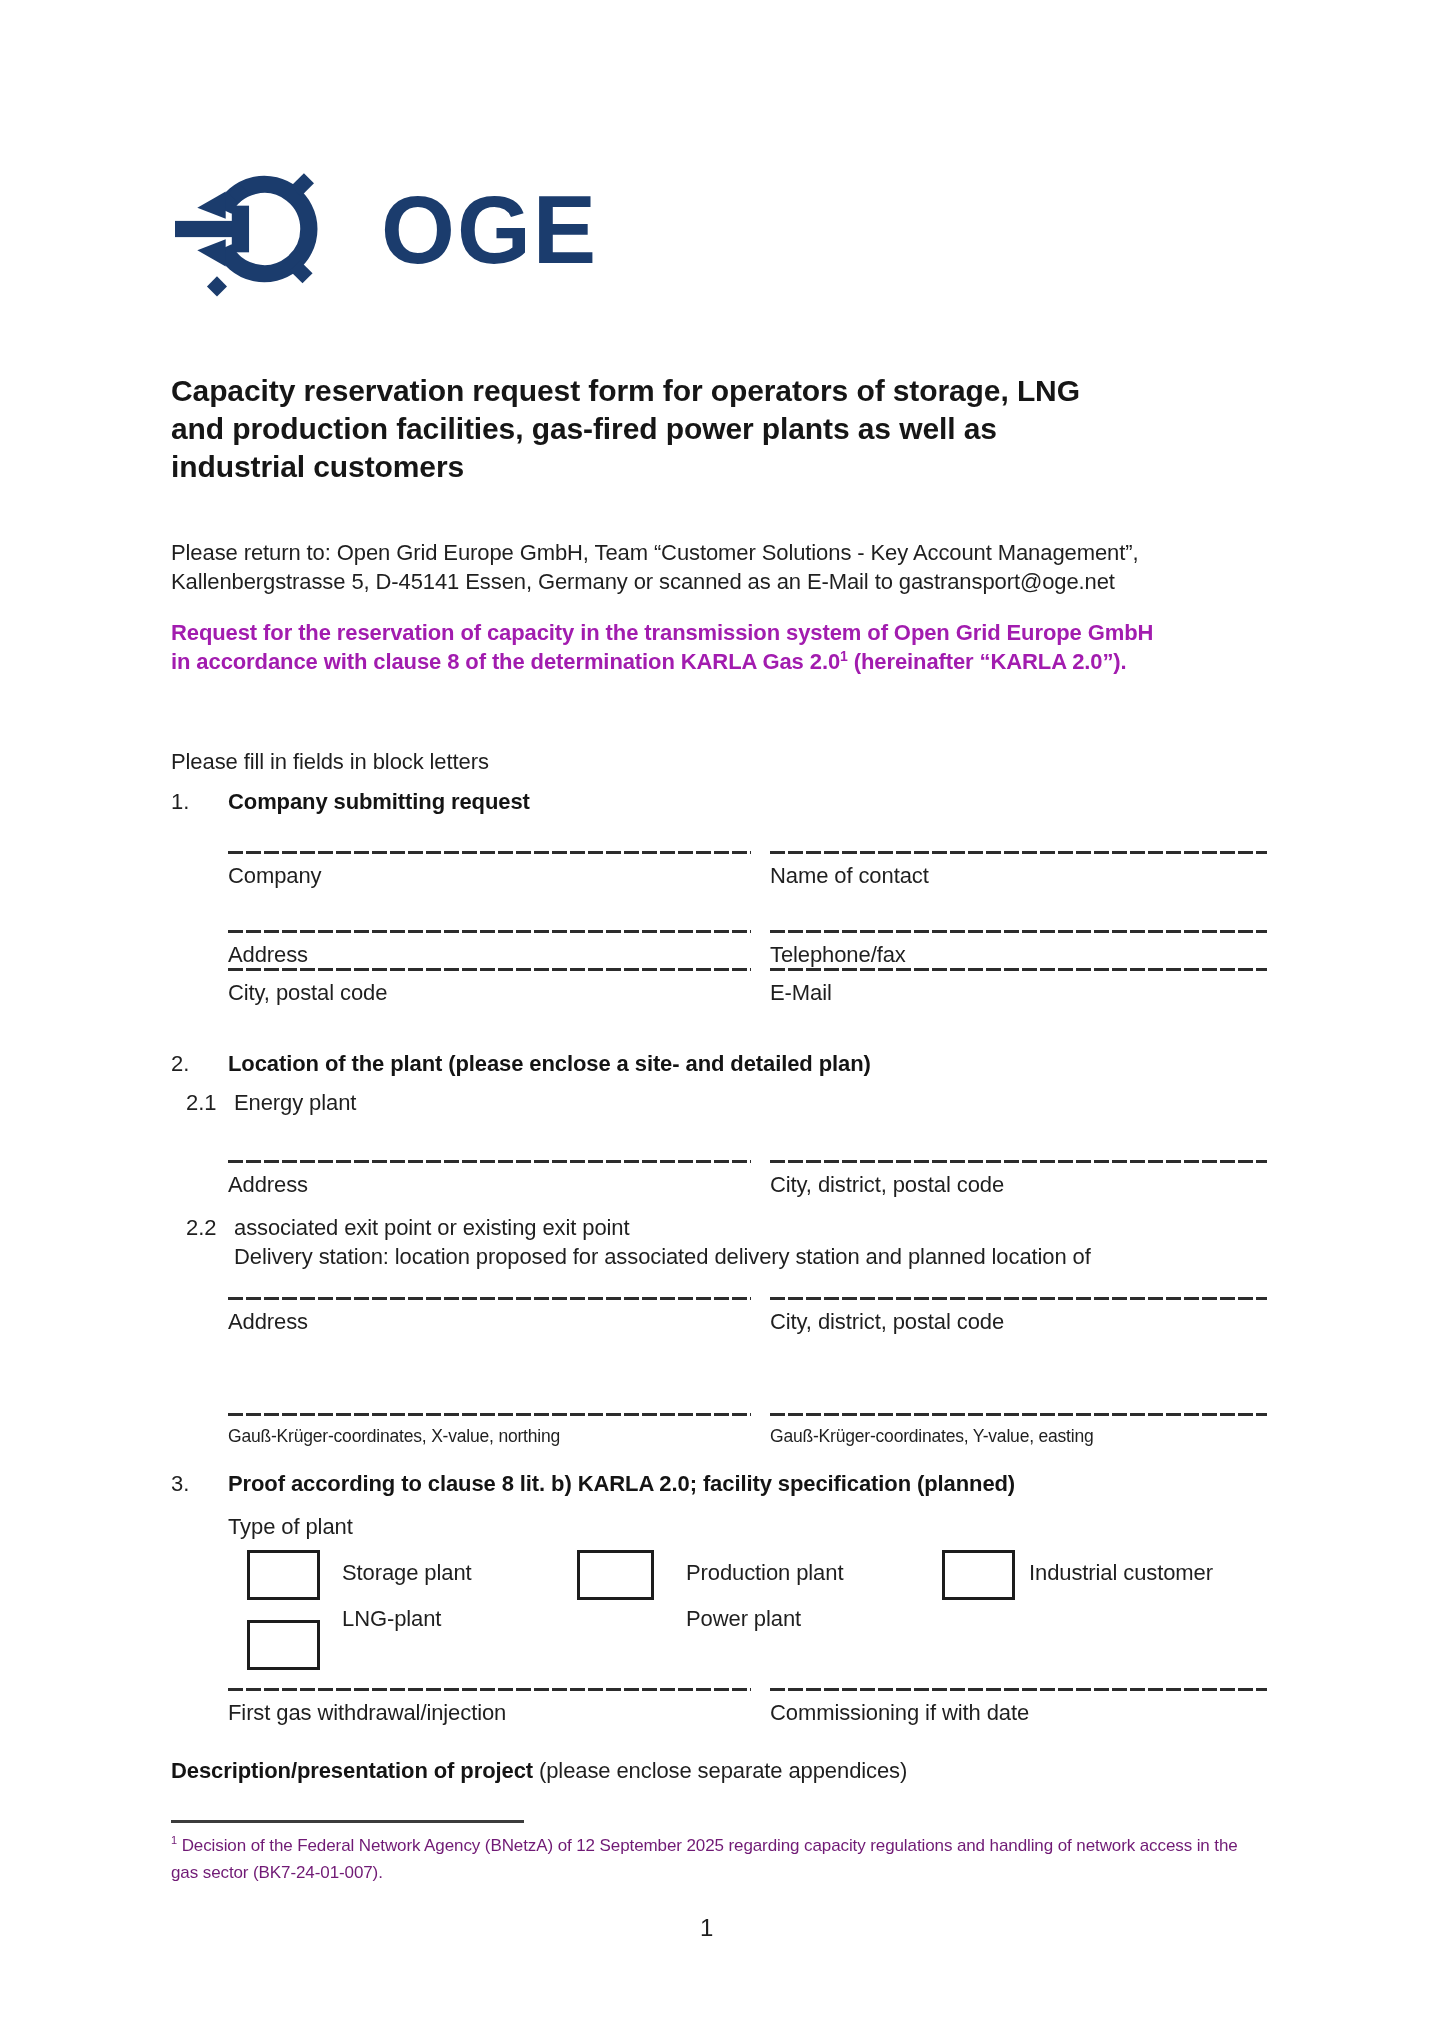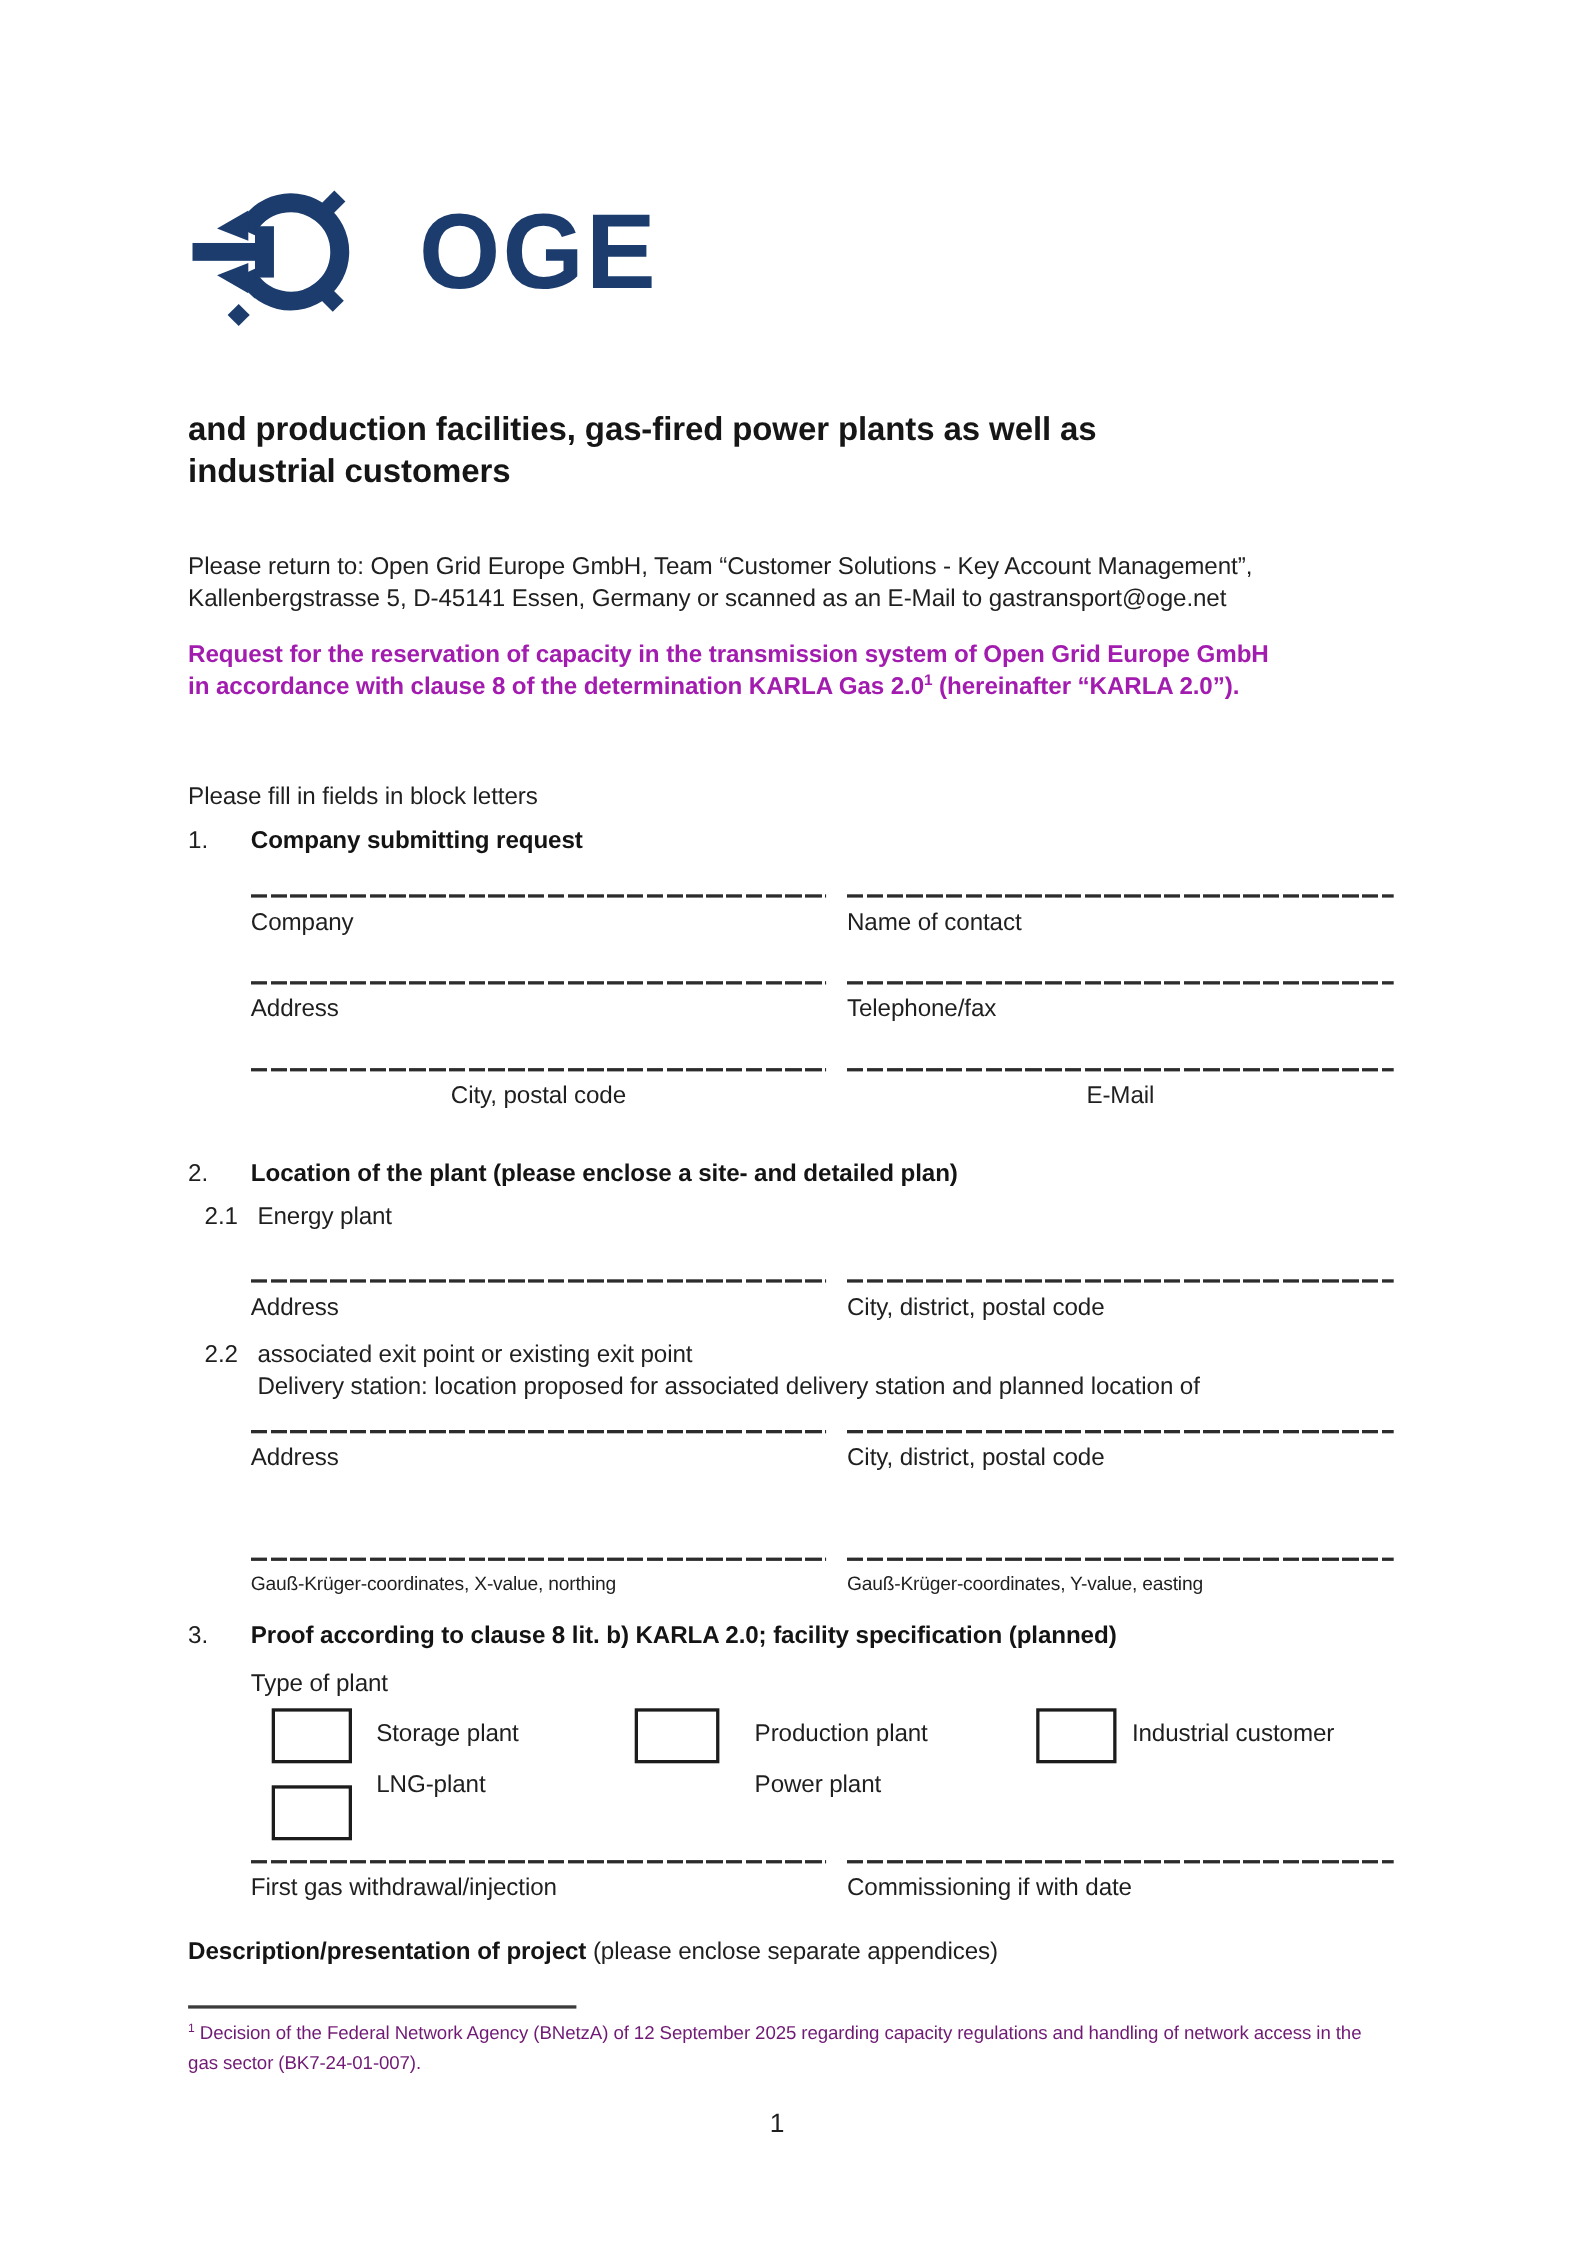--- a/index.html
+++ b/index.html
@@ -79,20 +79,21 @@
         <polygon points="50,107 22,91 50,80"></polygon>
 
         <rect x="0" y="62" width="62" height="16"></rect>
         <rect x="56" y="47" width="17" height="46"></rect>
       </g>
     </svg>
     <div class="logo-text">OGE</div>
   </div>
 
   <div class="doc-title">
+    <div>Capacity reservation request form for operators of storage, LNG</div>
     <div>and production facilities, gas-fired power plants as well as</div>
     <div>industrial customers</div>
   </div>
 
   <div class="p-return">
     <div>Please return to: Open Grid Europe GmbH, Team “Customer Solutions - Key Account Management”,</div>
     <div>Kallenbergstrasse 5, D-45141 Essen, Germany or scanned as an E-Mail to gastransport@oge.net</div>
   </div>
 
   <div class="p-request">
@@ -122,21 +123,21 @@
     <div class="fcol-l">
       <div class="fill-line"></div>
       <div class="flabel">Address</div>
     </div>
     <div class="fcol-r">
       <div class="fill-line"></div>
       <div class="flabel">Telephone/fax</div>
     </div>
   </div>
 
-  <div class="frow" style="margin-top:41px;text-align:center;">
+  <div class="frow" style="">
     <div class="fcol-l">
       <div class="fill-line"></div>
       <div class="flabel">City, postal code</div>
     </div>
     <div class="fcol-r">
       <div class="fill-line"></div>
       <div class="flabel">E-Mail</div>
     </div>
   </div>
 

